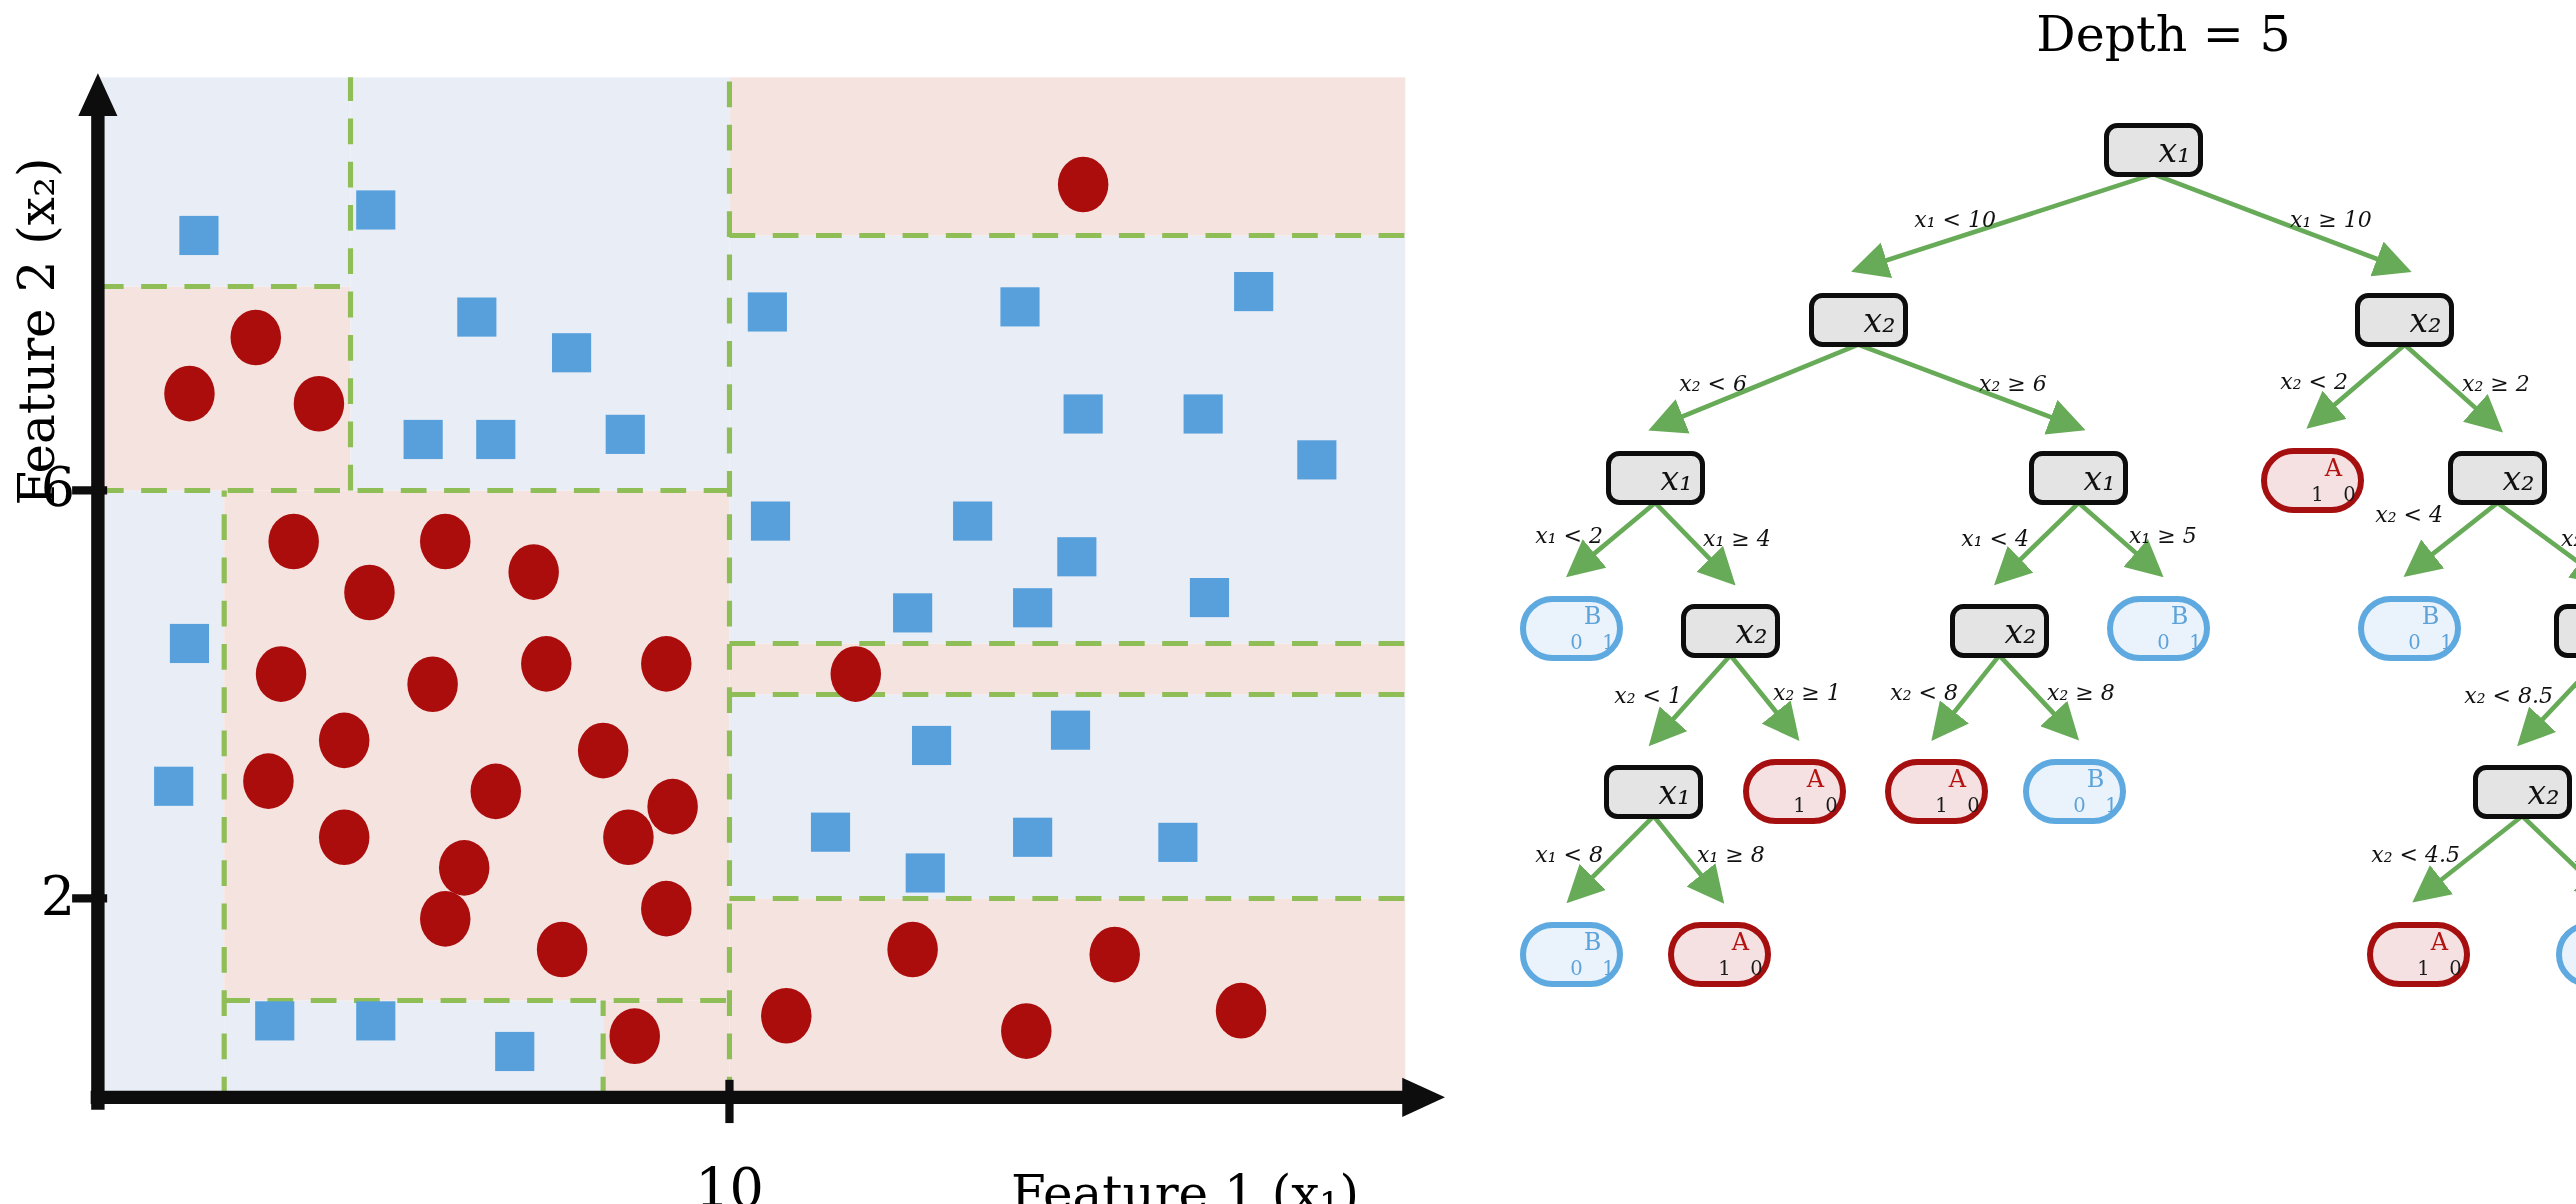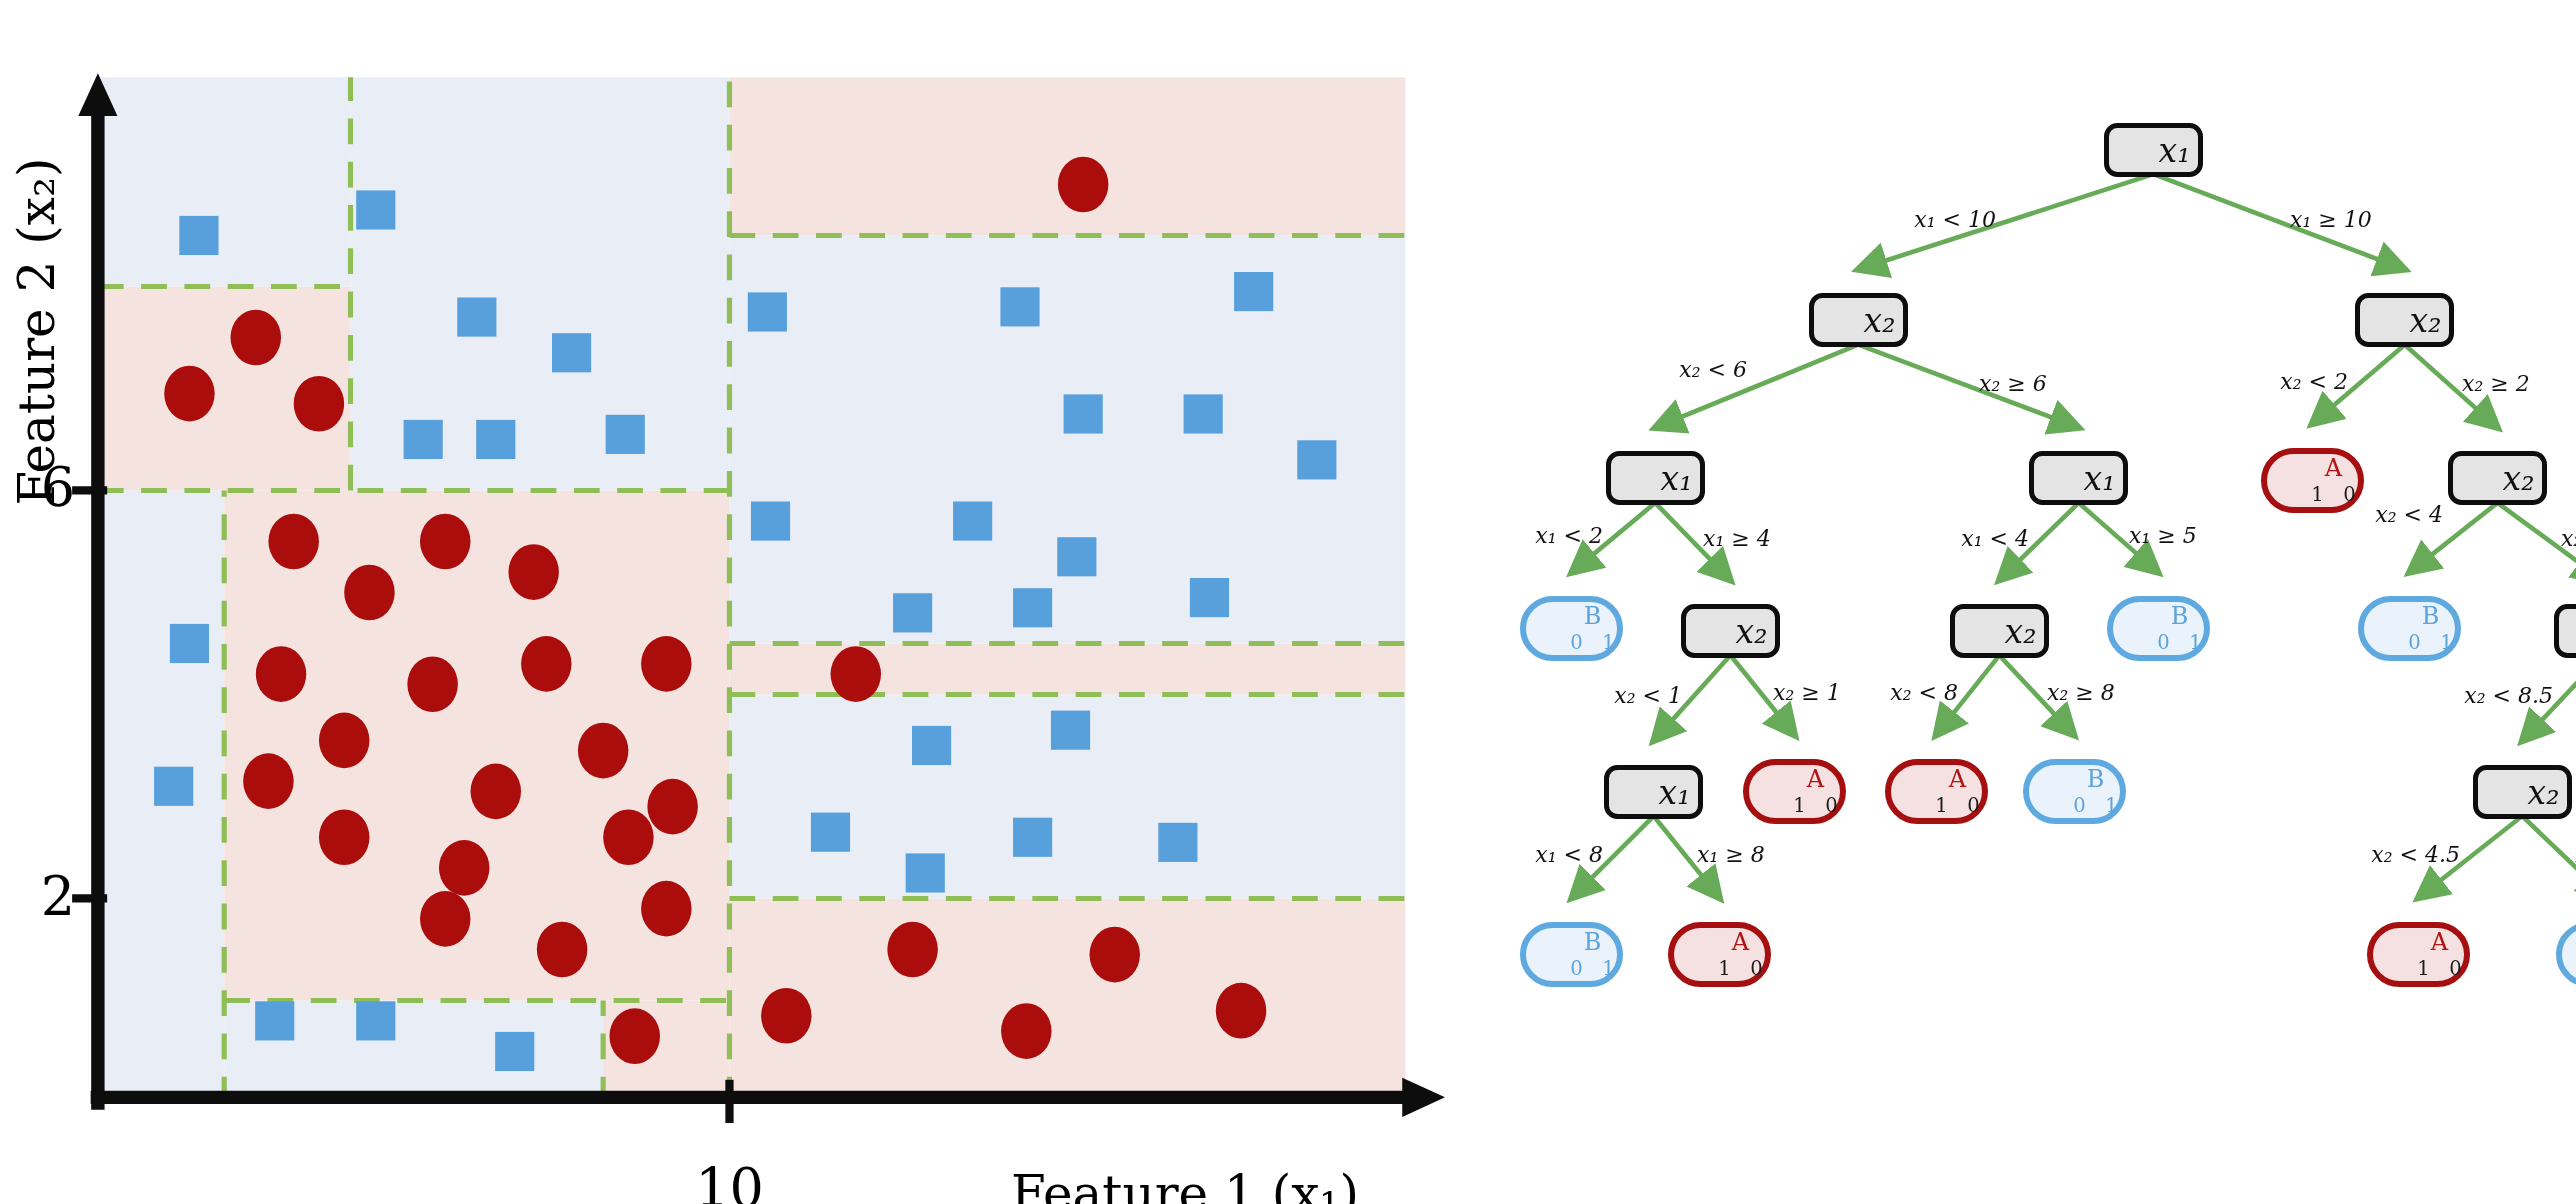--- a/index.html
+++ b/index.html
@@ -113,20 +113,21 @@
       <rect x="1574.1599999999999" y="1577.3000000000002" width="76" height="76" fill="#58a0dc"></rect>
       <rect x="1966.48" y="1587.1999999999998" width="76" height="76" fill="#58a0dc"></rect>
       <rect x="2248.46" y="1597.1" width="76" height="76" fill="#58a0dc"></rect>
       <rect x="1758.06" y="1656.5" width="76" height="76" fill="#58a0dc"></rect>
     </svg>
 
   <div id="y-axis-title" class="axis-title" style="left:-221px;top:303px;width:515px;height:57px;">Feature 2 (x₂)</div>
 
   <div id="x-axis-title" class="axis-title" style="left:948px;top:1129px;width:474px;text-align:center;margin-top:36px;">Feature 1 (x₁)</div>
 
+  <div id="tree-title" style="left:1978px;top:6.2px;width:371px;">Depth = 5</div>
 
   <div id="tick-layer">
       <div class="tick-label" style="left: 5.2px; width: 70px; top: 456px; text-align: right;">6</div>
       <div class="tick-label" style="left: 5.2px; width: 70px; top: 865px; text-align: right;">2</div>
       <div class="tick-label" style="left: 683px; width: 93px; top: 1129px; text-align: center; margin-top: 28px;">10</div>
     </div>
   <svg id="tree-svg" width="2753" height="1204" viewBox="0 0 5344 2337">
       <defs>
         <marker id="arrow" viewBox="0 0 10 10" refX="8" refY="5" markerWidth="8" markerHeight="8" orient="auto">
           <path d="M0,0 L10,5 L0,10 z" fill="#67ab58"></path>
@@ -225,21 +226,21 @@
       </div>
       <div class="tnode leaf" style="background: rgb(245, 225, 225); border: 6.7px solid rgb(166, 15, 15); left: 2367px; top: 922px;">
         <div style="color: rgb(181, 18, 18);">A</div>
         <div class="leaf-counts" style="color: rgb(27, 27, 27);">1 0</div>
       </div>
       <div class="tnode leaf" style="background: rgb(234, 243, 252); border: 6.7px solid rgb(93, 169, 224); left: 2556px; top: 922px;"></div>
     </div>
   <div id="edge-label-layer">
       <div class="edge-label L" style="left: 1996px; top: 219px;">x₁ &lt; 10</div>
       <div class="edge-label R" style="left: 2290px; top: 219px;">x₁ ≥ 10</div>
-      <div class="edge-label L" style="left: 1747px; top: 369px;">x₂ &lt; 6</div>
+      <div class="edge-label L" style="left: 1747px; top: 383px;">x₂ &lt; 6</div>
       <div class="edge-label R" style="left: 1979px; top: 383px;">x₂ ≥ 6</div>
       <div class="edge-label L" style="left: 2348px; top: 381px;">x₂ &lt; 2</div>
       <div class="edge-label R" style="left: 2462px; top: 383px;">x₂ ≥ 2</div>
       <div class="edge-label L" style="left: 1603px; top: 535px;">x₁ &lt; 2</div>
       <div class="edge-label R" style="left: 1703px; top: 538px;">x₁ ≥ 4</div>
       <div class="edge-label L" style="left: 2029px; top: 538px;">x₁ &lt; 4</div>
       <div class="edge-label R" style="left: 2129px; top: 535px;">x₁ ≥ 5</div>
       <div class="edge-label L" style="left: 2443px; top: 514px;">x₂ &lt; 4</div>
       <div class="edge-label R" style="left: 2561px; top: 538px;">x₂ ≥ 4</div>
       <div class="edge-label L" style="left: 1682px; top: 695px;">x₂ &lt; 1</div>

